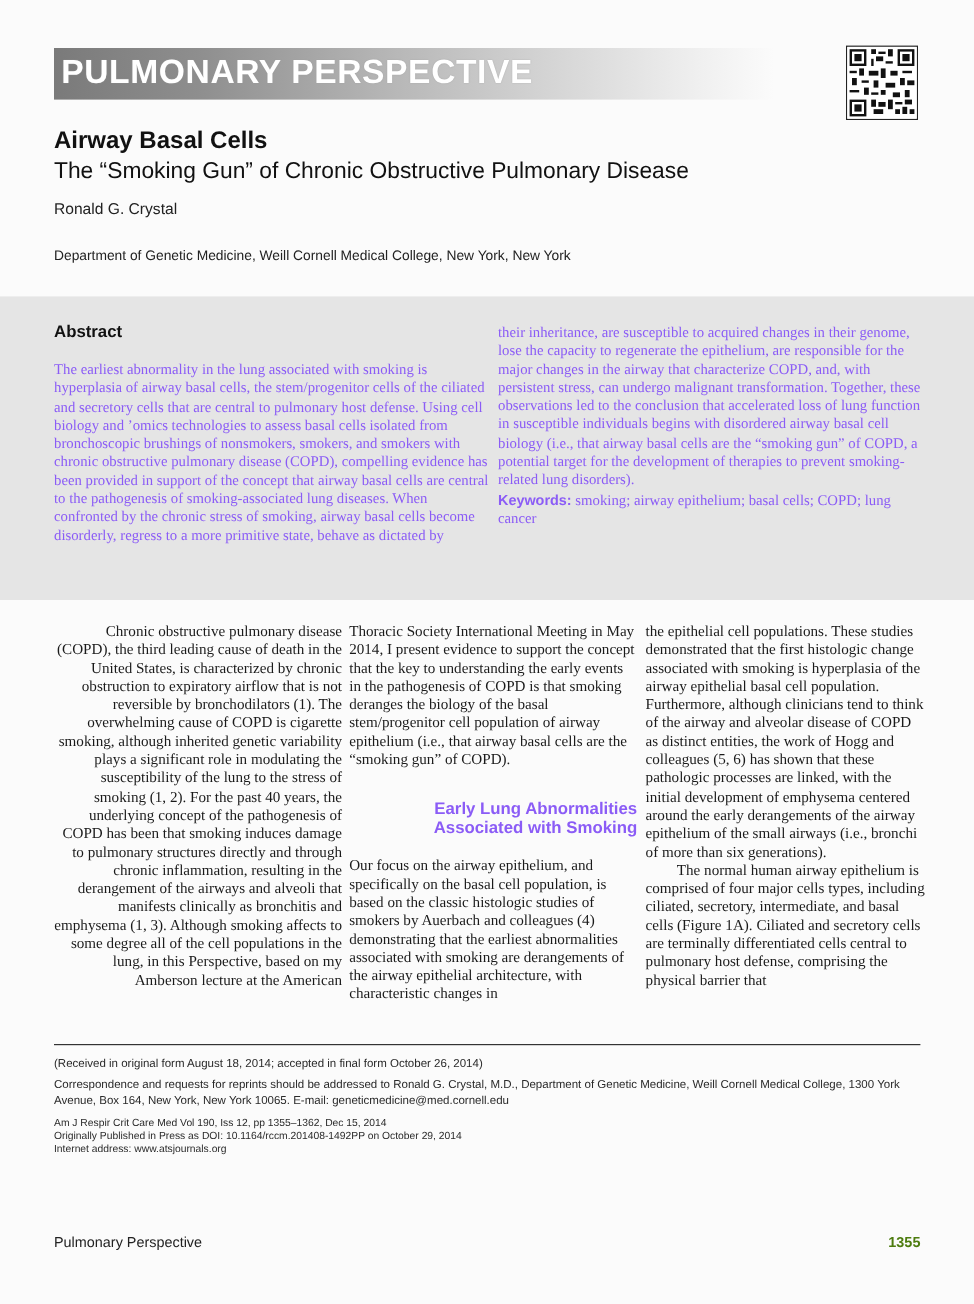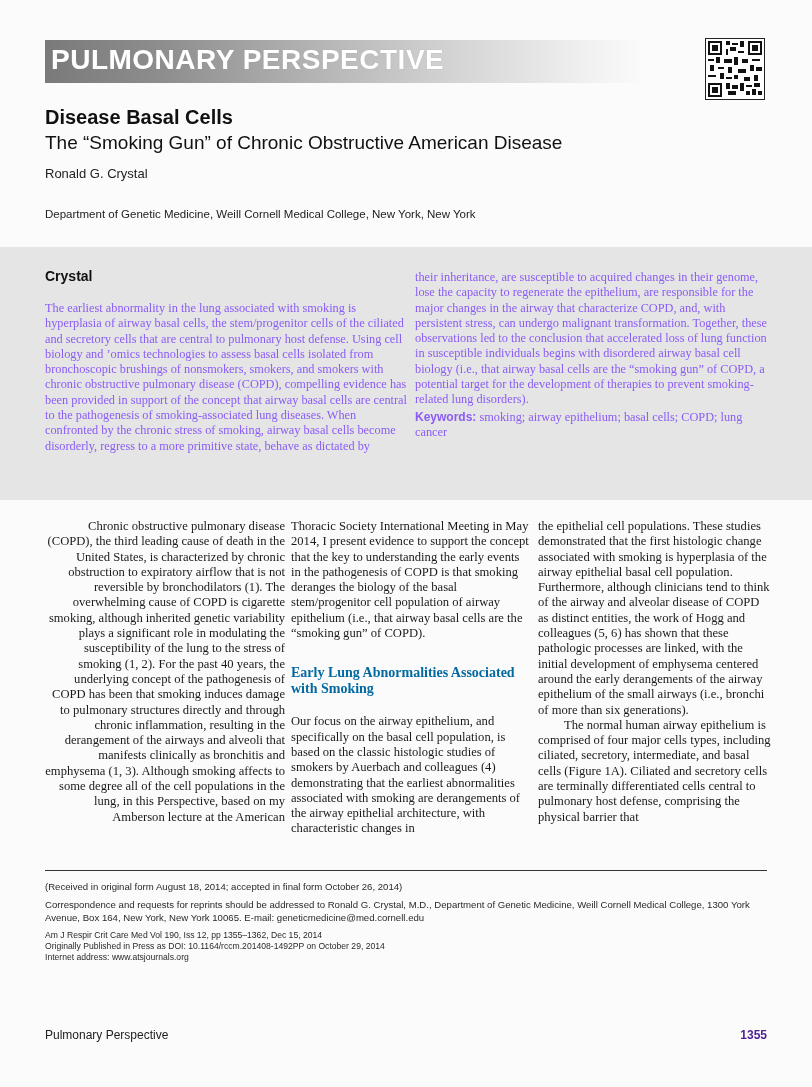--- a/index.html
+++ b/index.html
@@ -55,40 +55,40 @@
   .abs-col-right { left: 415px; top: 270px; width: 360px; }
   .kw { margin-top: 2px; }
   .kw-label { font-family: "Liberation Sans", sans-serif; font-weight: bold; font-size: 12px; }
   .body-col {
     position: absolute; font-size: 12.6px; line-height: 15.3px; color: #1a1a1a;
   }
   .c1 { left: 45px; top: 519px; width: 240px; text-align: right; }
   .c2 { left: 291px; top: 519px; width: 240px; }
   .c3 { left: 538px; top: 519px; width: 234px; }
   .section-heading {
-    font-family: Liberation Serif, serif; font-weight: bold; font-size: 14px;
-    line-height: 16px; margin: 24px 0 17px 0; color: #0369a1;
+    font-family: Liberation Sans, sans-serif; font-weight: bold; font-size: 14px;
+    line-height: 16px; margin: 24px 0 17px 0; color: #8b5cf6; text-align: right;
   }
   .indent { text-indent: 26px; }
   .rule {
     position: absolute; left: 45px; top: 870px; width: 722px; height: 1px; background: #333;
   }
   .footnotes {
     position: absolute; left: 45px; top: 880px; width: 730px;
     font-family: "Liberation Sans", sans-serif; font-size: 9.6px; color: #2a2a2a; line-height: 13px;
   }
   .footnotes p { margin: 0 0 5px 0; }
   .footnotes .pubinfo { font-size: 8.6px; line-height: 11px; margin-top: 6px; }
   .page-footer-left {
     position: absolute; left: 45px; top: 1028px;
     font-family: "Liberation Sans", sans-serif; font-size: 12px; color: #222;
   }
   .page-footer-right {
     position: absolute; left: 730px; top: 1028px; width: 37px; text-align: right;
-    font-family: "Liberation Sans", sans-serif; font-weight: bold; font-size: 12px; color: #4c1d95;
+    font-family: "Liberation Sans", sans-serif; font-weight: bold; font-size: 12px; color: #4d7c0f;
   }
   p { margin: 0; }
 </style>
 </head>
 <body>
 
 <div class="banner">
   <span class="banner-text">PULMONARY PERSPECTIVE</span>
 </div>
 
@@ -135,27 +135,27 @@
       <rect x="20" y="23" width="3" height="1"></rect>
         <rect x="24" y="22" width="3" height="2"></rect>
         <rect x="11" y="26" width="4" height="2"></rect>
       <rect x="20" y="26" width="2" height="2"></rect>
         <rect x="23" y="25" width="2" height="3"></rect>
         <rect x="26" y="26" width="2" height="2"></rect>
     </g>
   </svg>
 </div>
 
-<div class="title">Disease Basal Cells</div>
-<div class="subtitle">The “Smoking Gun” of Chronic Obstructive American Disease</div>
+<div class="title">Airway Basal Cells</div>
+<div class="subtitle">The “Smoking Gun” of Chronic Obstructive Pulmonary Disease</div>
 <div class="author">Ronald G. Crystal</div>
 <div class="affil">Department of Genetic Medicine, Weill Cornell Medical College, New York, New York</div>
 
 <div class="abstract-box"></div>
-<div class="abs-heading">Crystal</div>
+<div class="abs-heading">Abstract</div>
 <div class="abs-col abs-col-left">
   <p>The earliest abnormality in the lung associated with smoking is hyperplasia of airway basal cells, the stem/progenitor cells of the ciliated and secretory cells that are central to pulmonary host defense. Using cell biology and ’omics technologies to assess basal cells isolated from bronchoscopic brushings of nonsmokers, smokers, and smokers with chronic obstructive pulmonary disease (COPD), compelling evidence has been provided in support of the concept that airway basal cells are central to the pathogenesis of smoking-associated lung diseases. When confronted by the chronic stress of smoking, airway basal cells become disorderly, regress to a more primitive state, behave as dictated by</p>
 </div>
 <div class="abs-col abs-col-right">
   <p>their inheritance, are susceptible to acquired changes in their genome, lose the capacity to regenerate the epithelium, are responsible for the major changes in the airway that characterize COPD, and, with persistent stress, can undergo malignant transformation. Together, these observations led to the conclusion that accelerated loss of lung function in susceptible individuals begins with disordered airway basal cell biology (i.e., that airway basal cells are the “smoking gun” of COPD, a potential target for the development of therapies to prevent smoking-related lung disorders).</p>
   <p class="kw">
     <span class="kw-label">Keywords:</span>
     <span>smoking; airway epithelium; basal cells; COPD; lung cancer</span>
   </p>
 </div>

